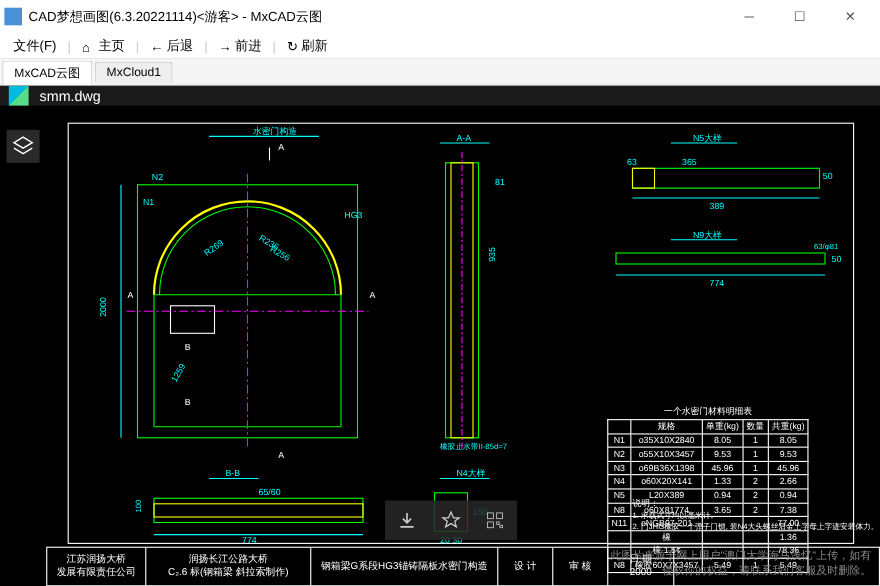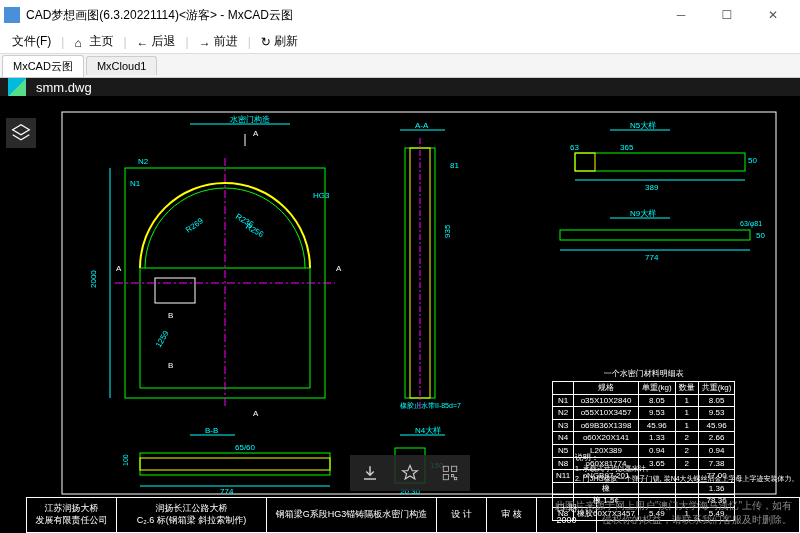--- a/index.html
+++ b/index.html
@@ -30,21 +30,21 @@
 .layers { position:absolute; top:40px; left:6px; width:30px; height:30px; background:#2a2a2a; display:flex; align-items:center; justify-content:center;}
 .layers svg { width:20px; height:20px; }
 .yellow { stroke:#ff0; }
 .cyantxt { fill:#0ff; font-size:8px; }
 .whitetxt { fill:#fff; font-size:8px; }
 
 .parts-table { position:absolute; top:260px; left:552px; font-size:8px; color:#fff; border-collapse:collapse; }
 .parts-table th,.parts-table td { border:1px solid #fff; padding:1px 3px; text-align:center; line-height:1.2;}
 .parts-table th { font-weight:normal; }
 
-.titleblock { position:absolute; bottom:0; left:26px; right:0; height:36px; border:1px solid #fff; display:flex; }
+.titleblock { position:absolute; bottom:0; left:42px; right:0; height:36px; border:1px solid #fff; display:flex; }
 .titleblock .cell { border-right:1px solid #fff; color:#fff; font-size:9px; display:flex; flex-direction:column; align-items:center; justify-content:center; padding:0 4px; line-height:1.3;}
 
 .toolbar-float { position:absolute; bottom:42px; left:350px; display:flex; background:rgba(40,40,40,.85); }
 .toolbar-float .btn { width:40px; height:36px; display:flex; align-items:center; justify-content:center; color:#ccc; }
 
 .watermark { position:absolute; bottom:6px; right:8px; font-size:10px; color:#888; text-align:right; line-height:1.4;}
 
 svg text { font-family:sans-serif; }
 line,rect,circle,path { fill:none; }
 </style>

